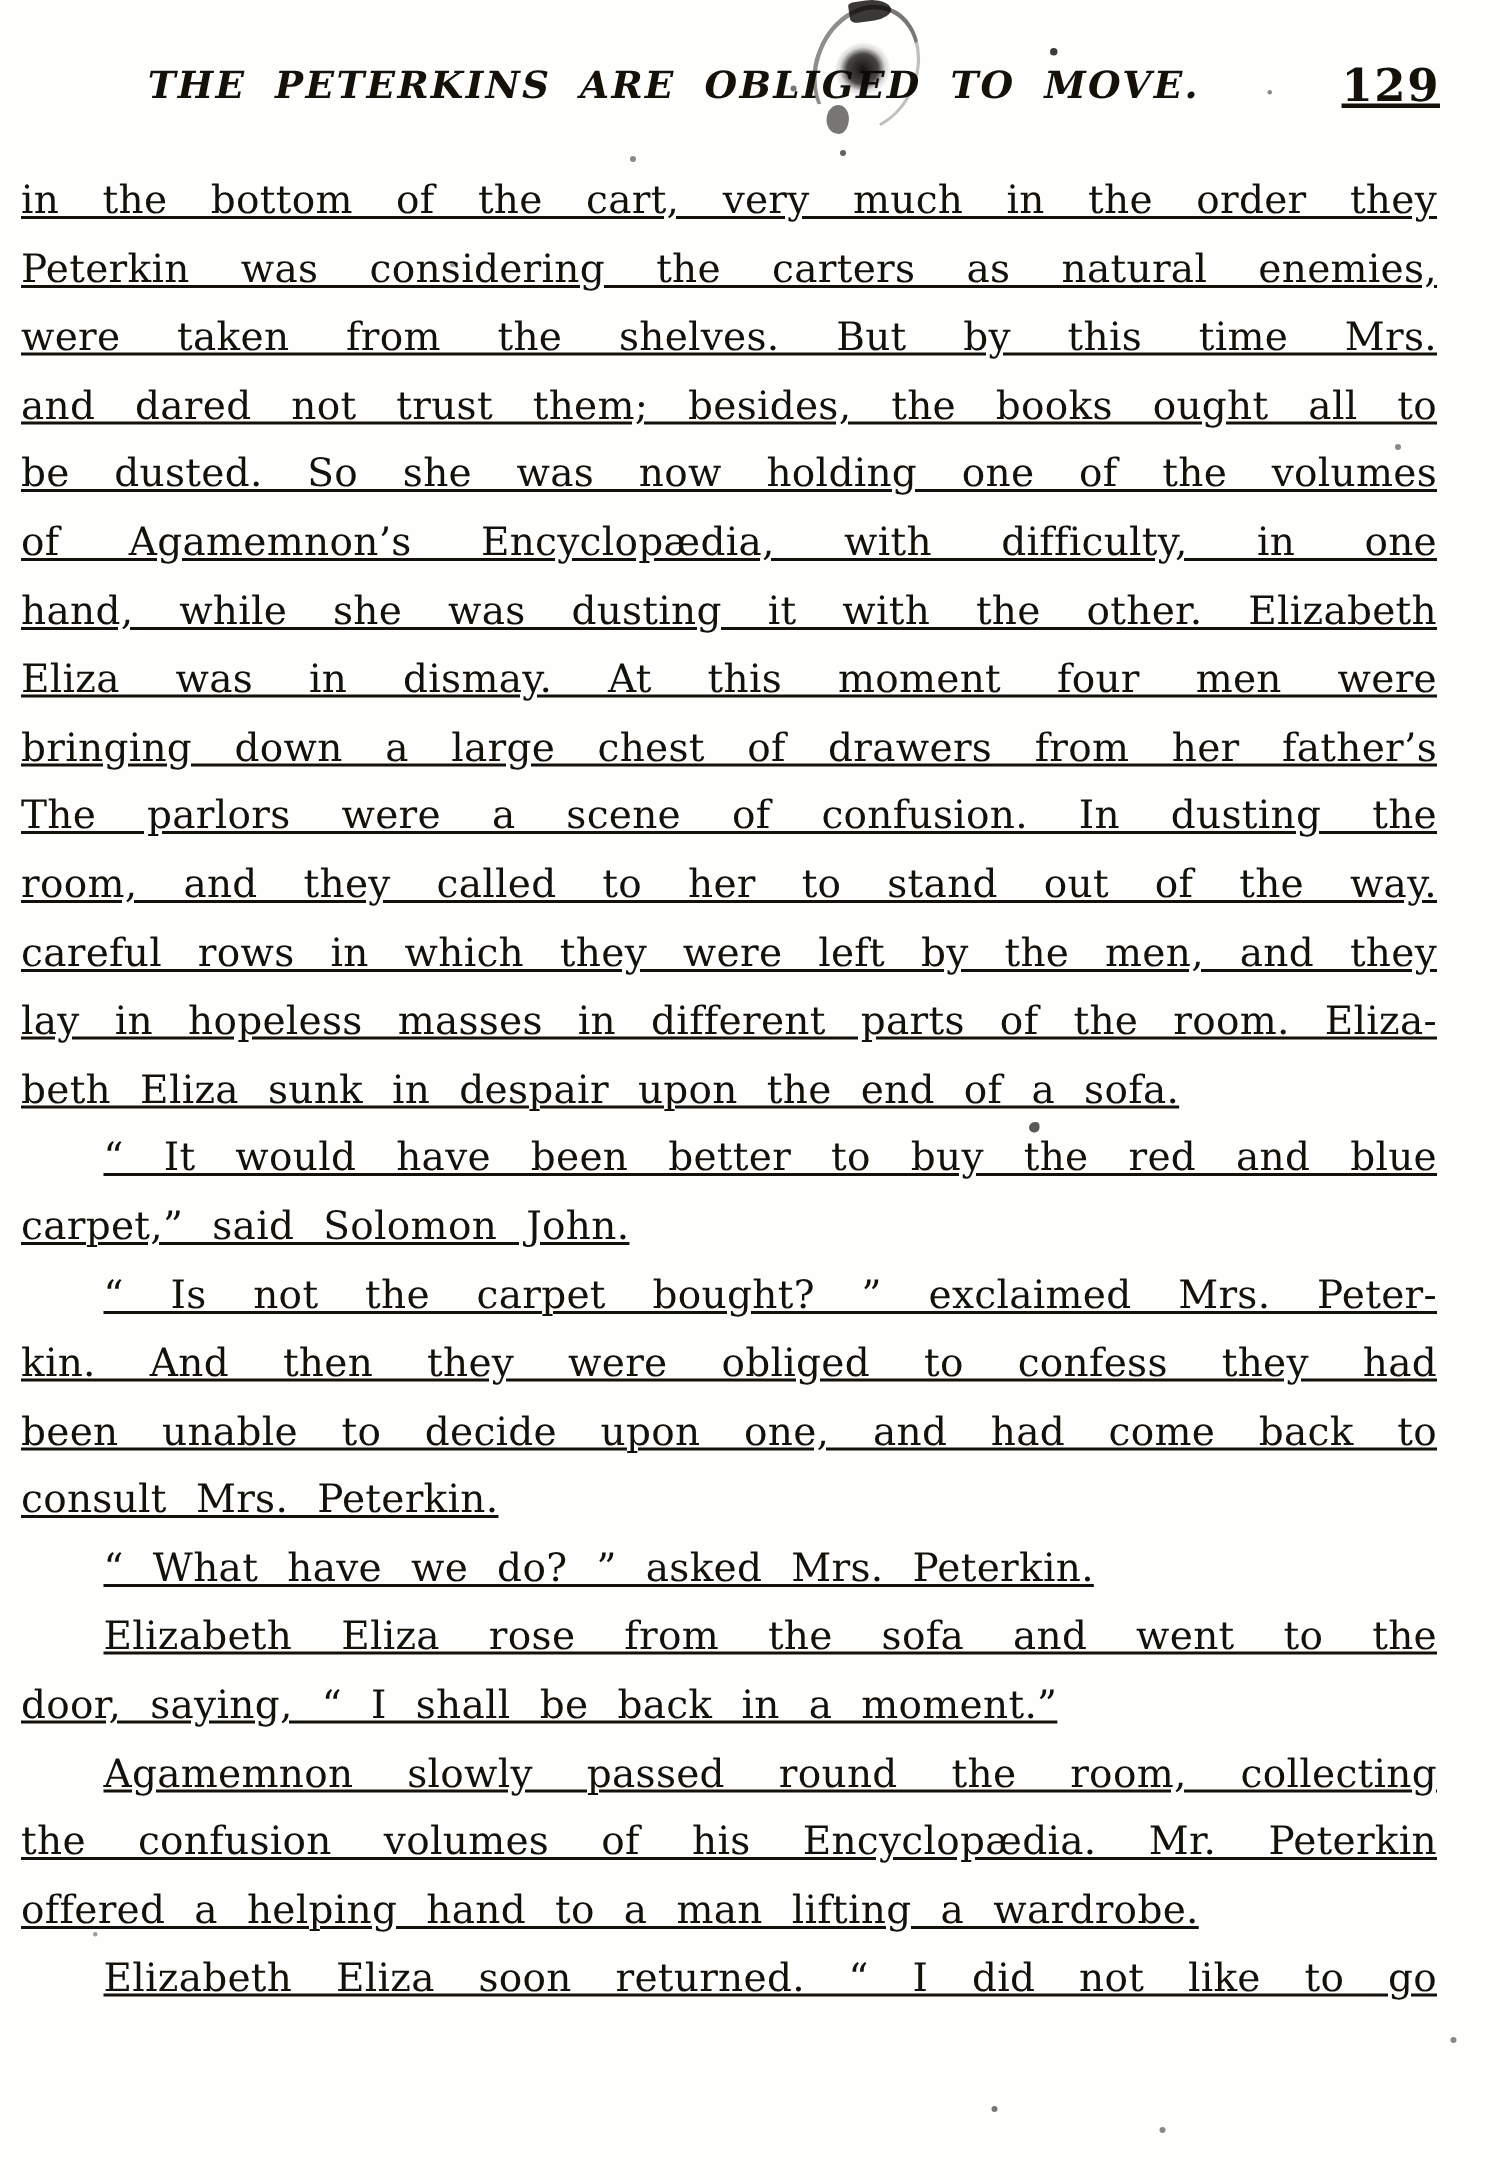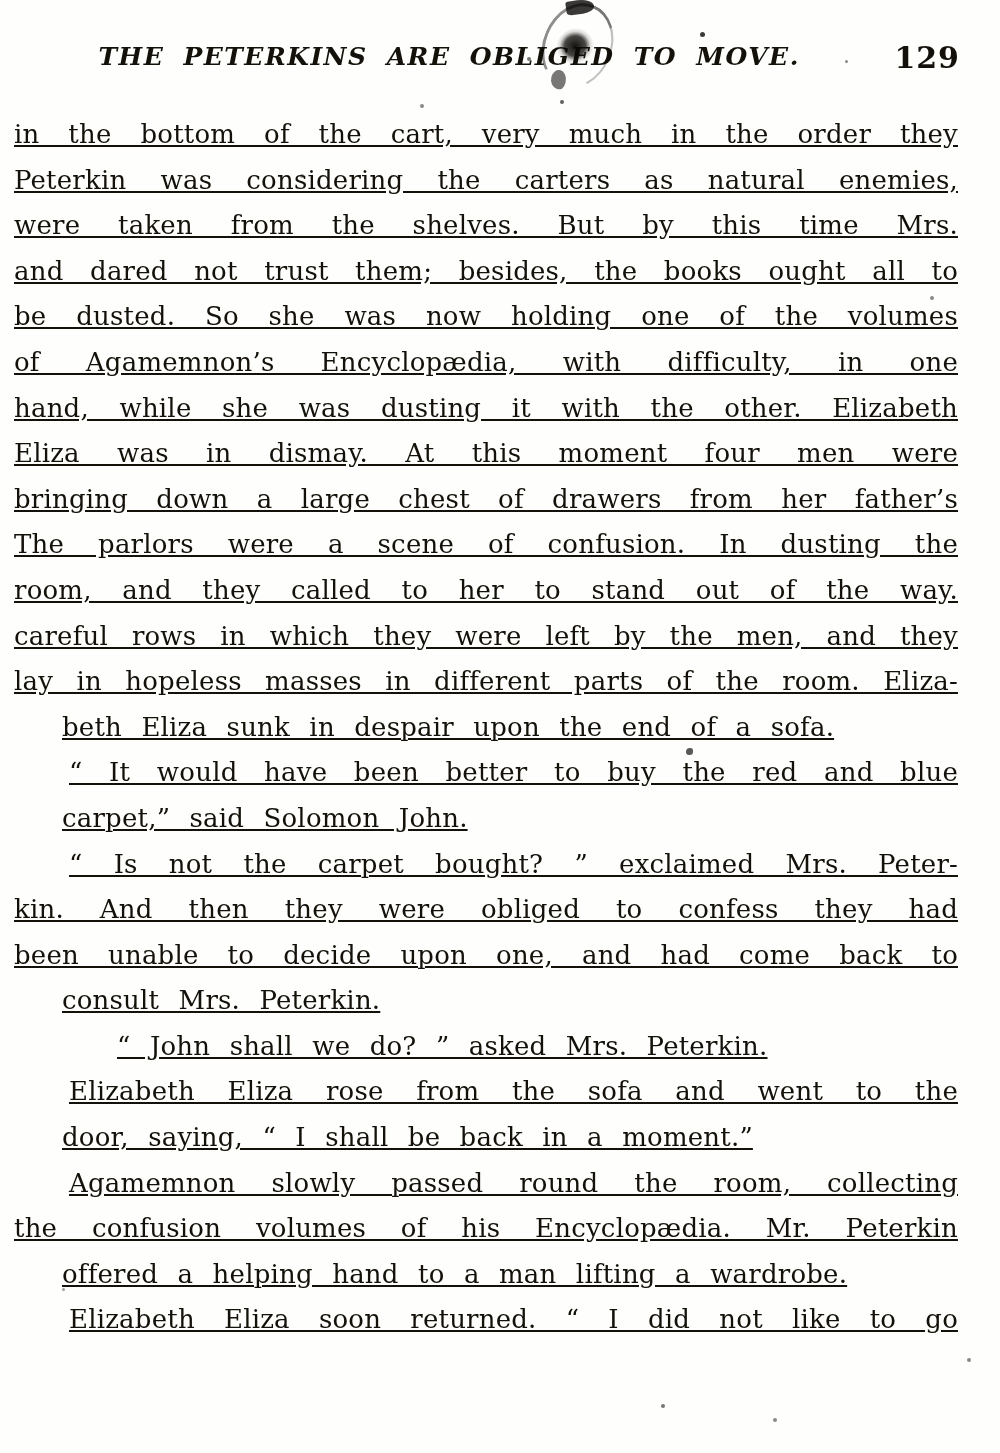--- a/index.html
+++ b/index.html
@@ -36,41 +36,41 @@
     word-spacing: 9px;
     white-space: nowrap;
   }
   .page-number {
     position: absolute;
     right: 0;
     top: 0;
     font-size: 30px;
     font-weight: bold;
     letter-spacing: 1px;
+    text-decoration: underline;
   }
   
   .bodytext {
     position: absolute;
     top: 112px;
     left: 14px;
     right: 42px;
   }
   .line {
     font-size: 26px;
     line-height: 45.6px;
     text-align: justify;
     text-align-last: justify;
     word-spacing: 0.12em;
     letter-spacing: 0.2px;
     text-decoration: underline;
   }
   .line.last {
     text-align-last: left;
     word-spacing: 0.42em;
-    margin-left: 48px;
   }
   .line.ind {
     padding-left: 55px;
   }
   
   .artifact { position: absolute; pointer-events: none; }
   .smudge-blob {
     left: 556px; top: 28px; width: 38px; height: 36px;
     background: radial-gradient(closest-side, rgba(10,8,5,0.95), rgba(10,8,5,0.75) 55%, rgba(10,8,5,0.15) 80%, transparent 100%);
     border-radius: 62% 38% 55% 45% / 50% 60% 40% 50%;
@@ -140,21 +140,21 @@
     <div class="line last">beth Eliza sunk in despair upon the end of a sofa.</div>
 
     <div class="line j ind">“ It would have been better to buy the red and blue</div>
     <div class="line last">carpet,” said Solomon John.</div>
 
     <div class="line j ind">“ Is not the carpet bought? ” exclaimed Mrs. Peter-</div>
     <div class="line j">kin.  And then they were obliged to confess they had</div>
     <div class="line j">been unable to decide upon one, and had come back to</div>
     <div class="line last">consult Mrs. Peterkin.</div>
 
-    <div class="line last ind">“ John shall we do? ” asked Mrs. Peterkin.</div>
+    <div class="line last ind">“ What have we do? ” asked Mrs. Peterkin.</div>
 
     <div class="line j ind">Elizabeth Eliza rose from the sofa and went to the</div>
     <div class="line last">door, saying, “ I shall be back in a moment.”</div>
 
     <div class="line j ind">Agamemnon slowly passed round the room, collecting</div>
     <div class="line j">the confusion volumes of his Encyclopædia.  Mr. Peterkin</div>
     <div class="line last">offered a helping hand to a man lifting a wardrobe.</div>
 
     <div class="line j ind">Elizabeth Eliza soon returned.  “ I did not like to go</div>
   </div>

